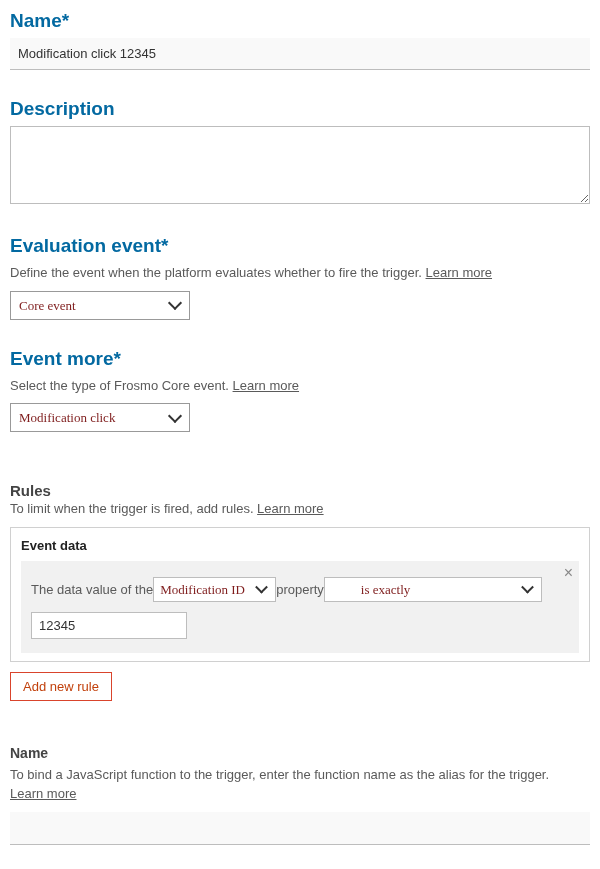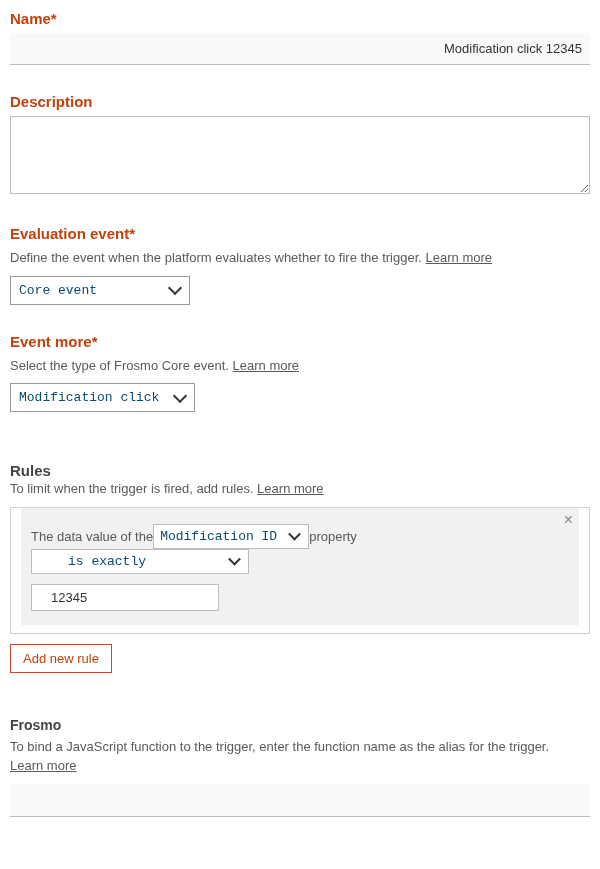--- a/index.html
+++ b/index.html
@@ -13,22 +13,22 @@
       color: #333;
       background: #fff;
       padding: 10px;
       width: 600px;
     }
     .form-section {
       margin-bottom: 28px;
     }
     .form-label {
       font-weight: 600;
-      font-size: 15px;
-      color: #c2410c;
+      font-size: 19px;
+      color: #0369a1;
       display: block;
       margin-bottom: 6px;
     }
     .form-hint {
       font-size: 13px;
       color: #5a5a5a;
       margin-bottom: 8px;
       line-height: 1.5;
     }
     .form-hint a, .form-hint .link {
@@ -39,21 +39,20 @@
     .text-input {
       width: 100%;
       padding: 8px 8px;
       font-size: 13px;
       color: #333;
       background: #f9f9f9;
       border: none;
       border-bottom: 1px solid #bdbdbd;
       outline: none;
       font-family: inherit;
-      text-align: right;
     }
     .textarea-input {
       width: 100%;
       height: 78px;
       padding: 6px 8px;
       font-size: 13px;
       color: #333;
       background: #fff;
       border: 1px solid #bdbdbd;
       outline: none;
@@ -62,25 +61,25 @@
     }
     .select-wrapper {
       position: relative;
       display: inline-block;
     }
     .select-input {
       appearance: none;
       -webkit-appearance: none;
       padding: 6px 34px 6px 8px;
       font-size: 13px;
-      color: #0c4a6e;
+      color: #7f1d1d;
       background: #fff;
       border: 1px solid #999;
       outline: none;
-      font-family: Liberation Mono, monospace;
+      font-family: Liberation Serif, serif;
       min-width: 180px;
       cursor: pointer;
     }
     .select-wrapper::after {
       content: "";
       position: absolute;
       right: 10px;
       top: 50%;
       width: 8px;
       height: 8px;
@@ -137,22 +136,22 @@
     }
     .rule-row .select-wrapper.wide .select-input {
       min-width: 218px;
       padding-left: 36px;
     }
     .rule-row .select-wrapper::after {
       width: 7px;
       height: 7px;
     }
     .rule-value-input {
-      width: 188px;
-      padding: 5px 19px;
+      width: 156px;
+      padding: 5px 7px;
       font-size: 13px;
       color: #333;
       background: #fff;
       border: 1px solid #bdbdbd;
       outline: none;
       font-family: inherit;
       margin-top: 10px;
     }
     .btn {
       display: inline-block;
@@ -222,20 +221,21 @@
     </select>
   </div>
 </div>
 
 <div class="form-section" style="margin-bottom:44px;">
   <div class="section-heading">Rules</div>
   <div class="form-hint">
     <span>To limit when the trigger is fired, add rules. </span><span class="link">Learn more</span>
   </div>
   <div class="rules-box">
+    <div class="rules-header">Event data</div>
     <div class="rule-body">
       <span class="rule-close">×</span>
       <div class="rule-row">
         <span class="rule-text">The data value of the</span>
         <span class="select-wrapper">
           <select class="select-input">
             <option>Modification ID</option>
           </select>
         </span>
         <span class="rule-text">property</span>
@@ -245,18 +245,18 @@
           </select>
         </span>
       </div>
       <input type="text" class="rule-value-input" value="12345" style="">
     </div>
   </div>
   <button class="btn btn-accent">Add new rule</button>
 </div>
 
 <div class="form-section" style="margin-bottom:0;">
-  <div class="section-heading" style="font-size:14px; margin-bottom:4px;">Frosmo</div>
+  <div class="section-heading" style="font-size:14px; margin-bottom:4px;">Name</div>
   <div class="form-hint">
     <span>To bind a JavaScript function to the trigger, enter the function name as the alias for the trigger. </span><br><span class="link">Learn more</span>
   </div>
   <input type="text" class="alias-input" value="" style="">
 </div>
 
 </body></html>

